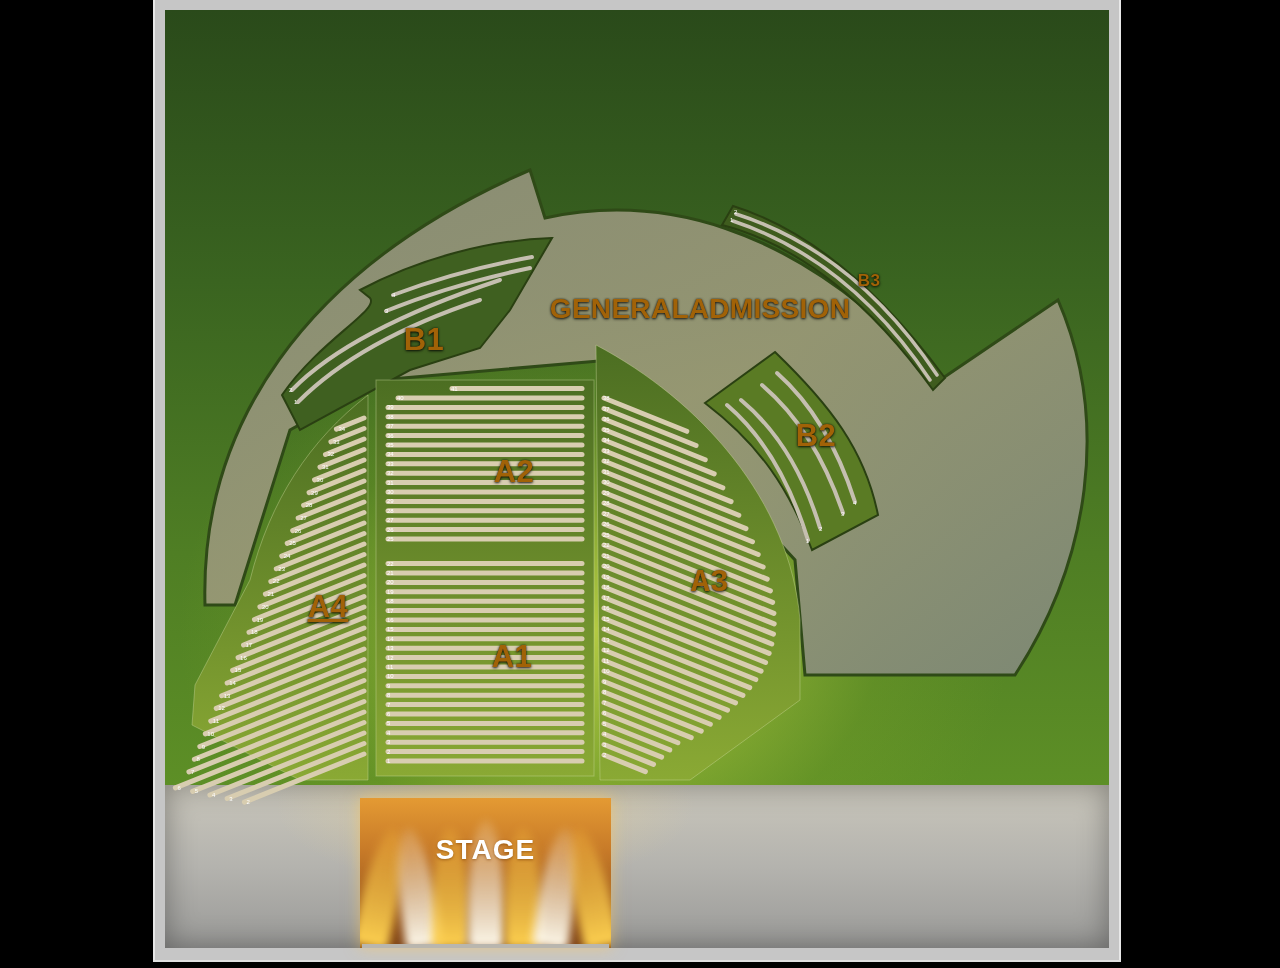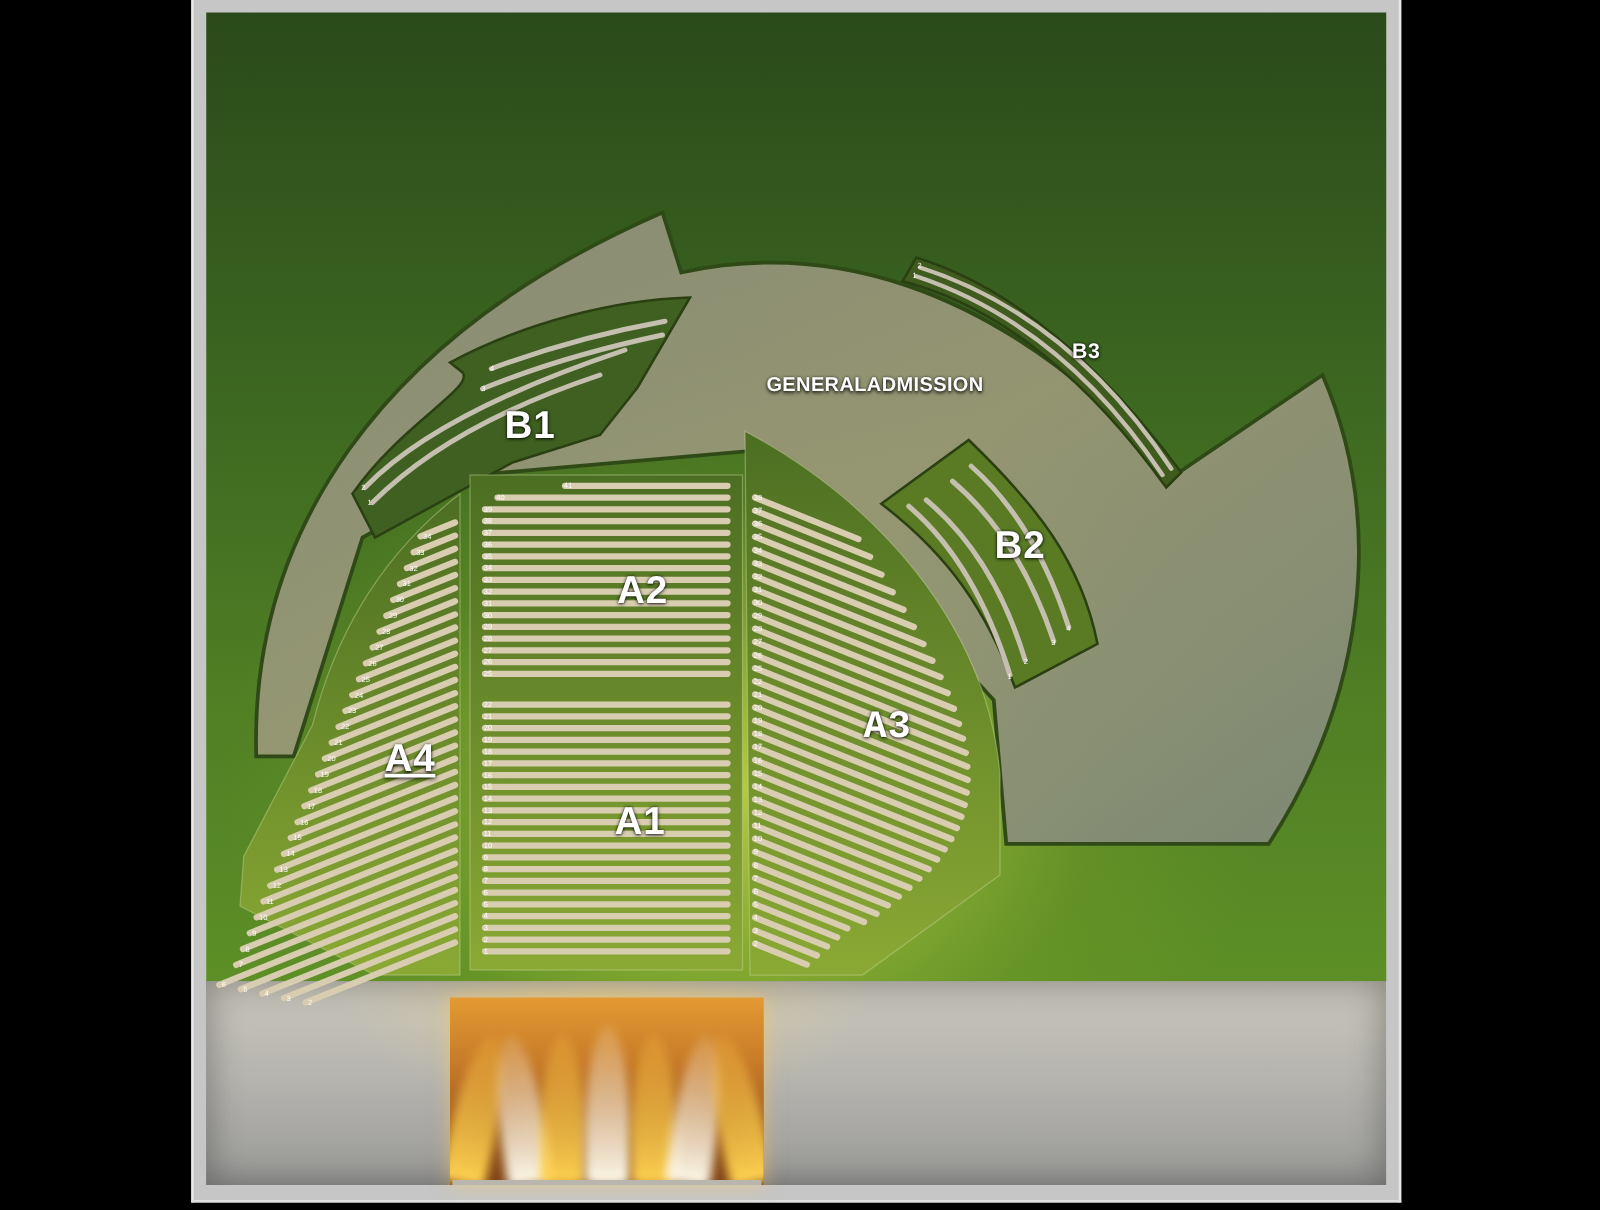--- a/index.html
+++ b/index.html
@@ -8,23 +8,23 @@
   .frame-shadow{position:absolute;left:153px;top:960px;width:968px;height:2px;background:#e0e0e0;}
   .field{position:absolute;left:165px;top:10px;width:944px;height:775px;overflow:hidden;
     background:
       radial-gradient(ellipse 520px 420px at 430px 620px, rgba(196,214,70,0.85), rgba(120,160,40,0.3) 55%, rgba(0,0,0,0) 80%),
       linear-gradient(180deg,#2a4a1a 0%,#3a6420 35%,#4f7e24 70%,#5d8f26 100%);}
   .floor{position:absolute;left:165px;top:785px;width:944px;height:163px;
     background:radial-gradient(ellipse 300px 120px at 320px 20px, rgba(230,210,150,0.6), rgba(0,0,0,0) 70%),
       linear-gradient(180deg,#c9c6bb 0%,#b4b3ae 50%,#9a9a98 100%);
     box-shadow:inset 0 0 30px rgba(0,0,0,0.35);}
   svg.map{position:absolute;left:0;top:0;}
-  .label{position:absolute;color:#ffffff;font-weight:bold;text-shadow:0 1px 3px rgba(0,0,0,0.8),0 0 2px rgba(0,0,0,0.6);letter-spacing:0.5px;white-space:nowrap;transform:translate(-50%,-50%);padding-left:46px;}
+  .label{position:absolute;color:#a16207;font-weight:bold;text-shadow:0 1px 3px rgba(0,0,0,0.8),0 0 2px rgba(0,0,0,0.6);letter-spacing:0.5px;white-space:nowrap;transform:translate(-50%,-50%);padding-left:46px;}
   .lbl-big{font-size:31px;}
-  .lbl-ga{font-size:16px;letter-spacing:0.3px;}
+  .lbl-ga{font-size:28px;letter-spacing:0.3px;}
   .lbl-b3{font-size:17px;}
   .stage{position:absolute;left:360px;top:798px;width:251px;height:150px;overflow:hidden;
     background:linear-gradient(180deg,#e49a33 0%,#c77a28 35%,#7e4316 100%);
     box-shadow:0 0 14px rgba(255,200,90,0.55);}
   .beam{position:absolute;bottom:0;width:36px;height:120px;border-radius:50% 50% 6px 6px / 70% 70% 6px 6px;filter:blur(4px);}
   .beam.y{background:linear-gradient(0deg,rgba(255,210,80,1),rgba(255,195,60,0.2));}
   .beam.w{background:linear-gradient(0deg,rgba(255,250,235,1),rgba(250,235,210,0.15));}
   .stage-bar{position:absolute;left:2px;right:2px;bottom:0;height:4px;background:#b9b6ae;}
   .stage-title{position:absolute;left:0;right:0;top:36px;text-align:center;color:#fff;font-size:28px;font-weight:bold;letter-spacing:1px;text-shadow:0 1px 3px rgba(120,60,0,0.6);}
 </style>
@@ -312,13 +312,14 @@
 
 <div class="stage">
   <div class="beam y" style="left:4px;transform:rotate(12deg);"></div>
   <div class="beam w" style="left:38px;transform:rotate(-8deg);"></div>
   <div class="beam y" style="left:72px;"></div>
   <div class="beam w" style="left:108px;height:128px;"></div>
   <div class="beam y" style="left:145px;"></div>
   <div class="beam w" style="left:180px;transform:rotate(8deg);"></div>
   <div class="beam y" style="left:212px;transform:rotate(-12deg);"></div>
   <div class="stage-bar"></div>
+  <div class="stage-title">STAGE</div>
 </div>
 
 </body></html>

